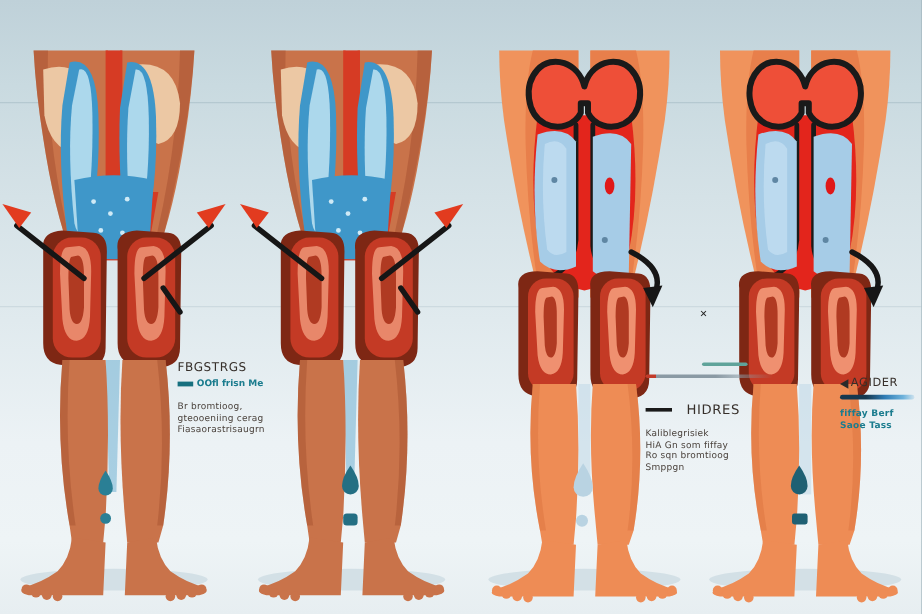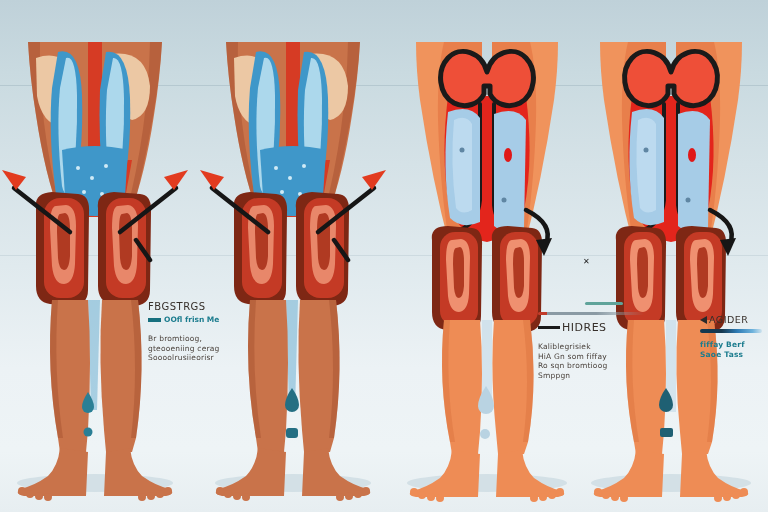--- a/index.html
+++ b/index.html
@@ -20,21 +20,21 @@
   .lbl1 .head{font-size:10px;}
   .lbl1 .subrow{display:flex;align-items:center;gap:3px;margin:3px 0 10px 0;}
   .teal-bar{width:13px;height:4px;background:#17707f;}
   .lbl1 .sub{font-size:7.5px;font-weight:bold;color:#1b7c8e;}
   .lbl2{left:348px;top:333px;width:104px;}
   .lbl2 .head{font-size:9px;margin-bottom:8px;}
   .lbl3{left:538px;top:302px;width:112px;}
   .dash-teal{width:38px;height:3px;background:#5fa39a;margin-left:47px;border-radius:2px;}
   .line-long{width:106px;height:3px;margin-top:7px;border-radius:2px;
     background:linear-gradient(90deg,#c23b2a 0 9px,#8a9aa4 9px 55%,rgba(138,154,164,0) 100%);}
-  .lbl3 .headrow{display:flex;align-items:center;gap:2px;margin:6px 0 8px 0;}
+  .lbl3 .headrow{display:flex;align-items:center;gap:12px;margin:20px 0 8px 0;}
   .dash-black{width:22px;height:3px;background:#1a1a1a;}
   .lbl3 .head{font-size:11px;}
   .lbl4{left:700px;top:314px;width:80px;}
   .lbl4 .headrow{display:flex;align-items:center;gap:2px;}
   .tri-left{width:0;height:0;border-top:4px solid transparent;border-bottom:4px solid transparent;border-right:7px solid #2a2a2a;}
   .lbl4 .head{font-size:9.5px;text-align:right;}
   .line-blue{width:62px;height:4px;margin:4px 0 7px 0;border-radius:2px;
     background:linear-gradient(90deg,#15384f 0 35%,#2e7cb5 60%,#6fb3dc 85%,rgba(111,179,220,.2) 100%);}
   .lbl4 .body-line{color:#1b7c8e;font-weight:bold;}
   .x-glyph{position:absolute;left:583px;top:257px;font-size:8px;color:#222;font-weight:bold;}
@@ -186,21 +186,21 @@
   <span class="x-glyph">✕</span>
 
   <div class="label lbl1">
     <div class="head">FBGSTRGS</div>
     <div class="subrow">
       <span class="teal-bar"></span>
       <span class="sub">OOfl frisn Me</span>
     </div>
     <div class="body-line">Br bromtioog,</div>
     <div class="body-line">gteooeniing cerag</div>
-    <div class="body-line">Soooolrusiieorisr</div>
+    <div class="body-line">Fiasaorastrisaugrn</div>
   </div>
 
 
   <div class="label lbl3">
     <div class="dash-teal"></div>
     <div class="line-long"></div>
     <div class="headrow">
       <span class="dash-black"></span>
       <span class="head">HIDRES</span>
     </div>

